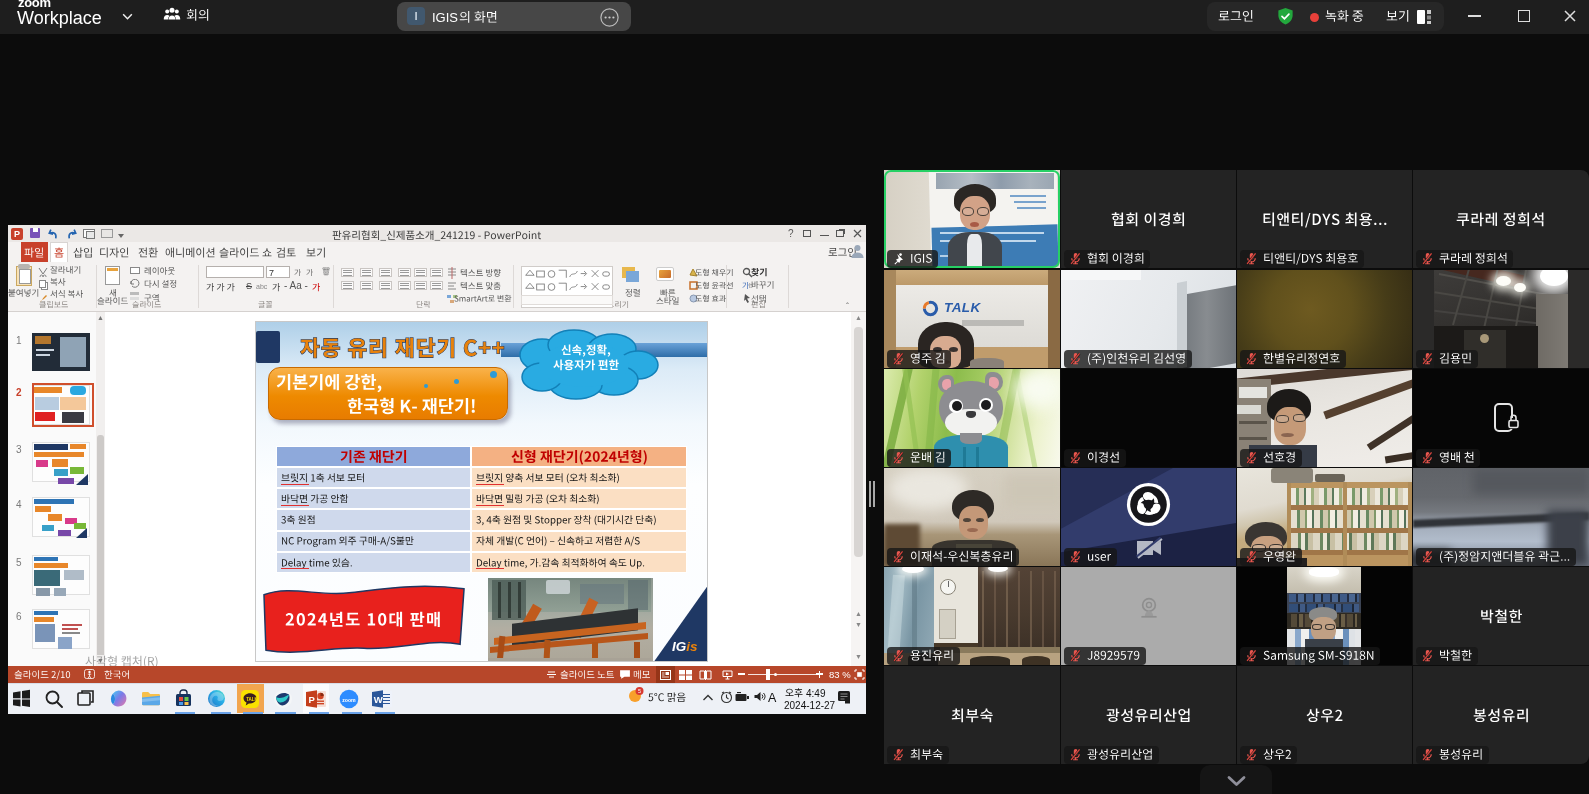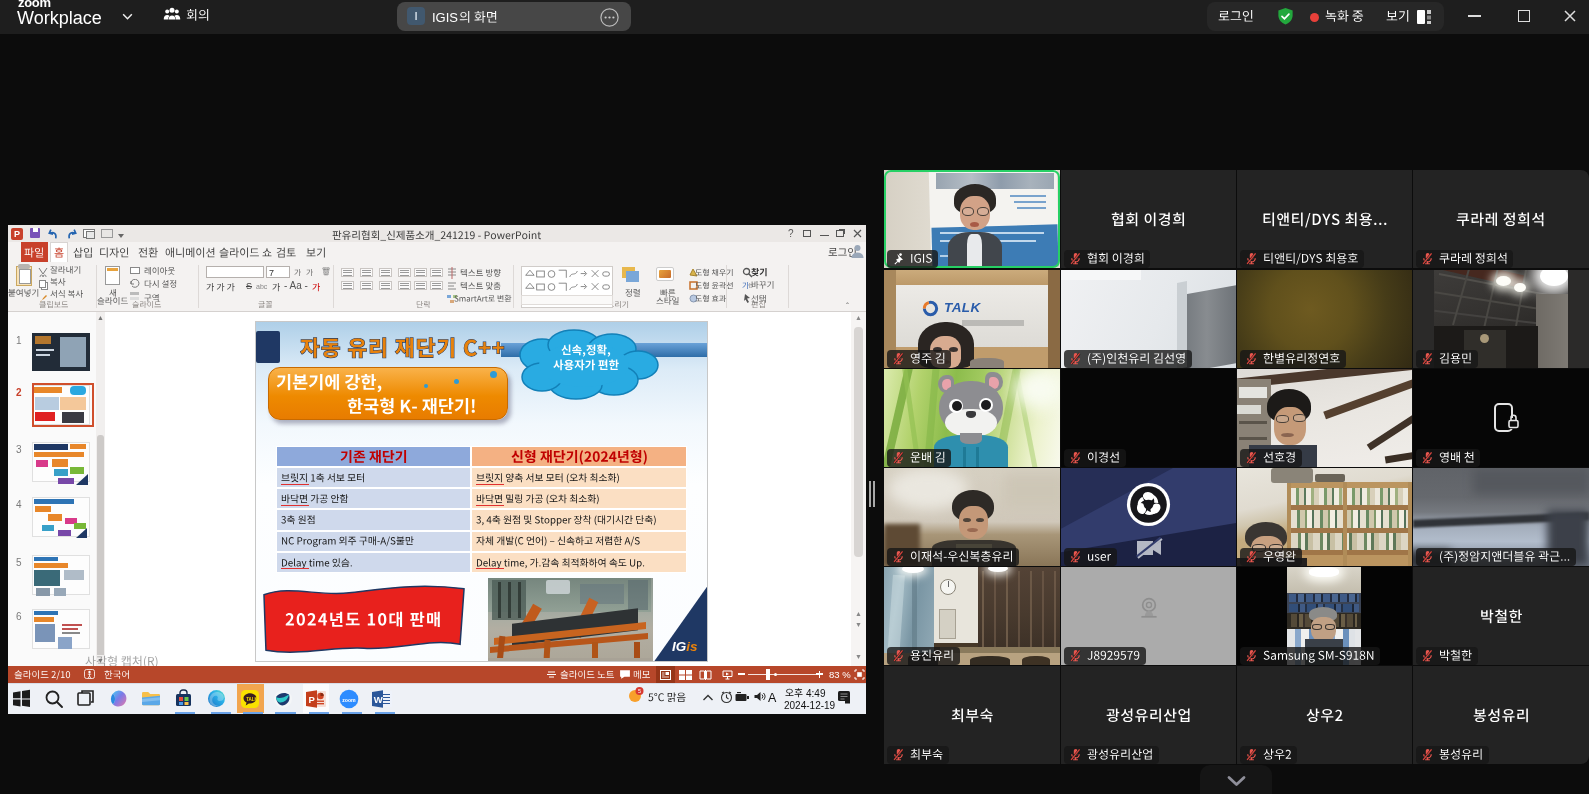--- a/index.html
+++ b/index.html
@@ -1303,21 +1303,21 @@
       <path d="M8 3.5a3 3 0 0 1 0 4M9.5 2a5.2 5.2 0 0 1 0 7" stroke="#222" fill="none" stroke-width="1"></path>
     </svg>
     <div class="abs" style="left:760px;top:466px;color:#111;font-size:12.5px;font-weight:500">A</div>
     <svg class="kt" width="18.0" height="13.3" viewBox="0 0 18.0 13.3" style="position:absolute;left:777px;top:460.8px;">
       <g transform="translate(0,10.4) scale(0.009800000000000001)" fill="#111">
         <use href="#g155" x="0"></use>
         <use href="#g220" x="920"></use>
       </g>
     </svg>
     <div class="abs" style="left:798.0px;top:462.5px;color:#111;font-size:10px">4:49</div>
-    <div class="abs" style="left:776px;top:474.5px;color:#111;font-size:10px">2024-12-19</div>
+    <div class="abs" style="left:776px;top:474.5px;color:#111;font-size:10px">2024-12-27</div>
     <svg class="abs" style="left:829px;top:465px" width="14" height="14" viewBox="0 0 14 14">
       <rect x="1" y="1" width="12" height="10" rx="1.5" fill="#1c1c1c"></rect>
       <path d="M3.5 4h7M3.5 6.5h7M3.5 9h4" stroke="#888" stroke-width="1"></path>
       <rect x="8" y="9.5" width="5" height="4" fill="#1c1c1c"></rect>
     </svg>
   </div>
 <div class="abs" style="left:869px;top:481px;width:1.6px;height:26px;background:#a8a8a8"></div>
 <div class="abs" style="left:873px;top:481px;width:1.6px;height:26px;background:#a8a8a8"></div>
 <div class="abs" style="left:884px;top:170px;width:176px;height:98px;background:#e0dcd2;overflow:hidden;">
     <div class="abs" style="left:0;top:0;width:176px;height:98px;background:linear-gradient(90deg,#d6d0c4,#e4e0d6 40%,#e0dcd2)"></div>

